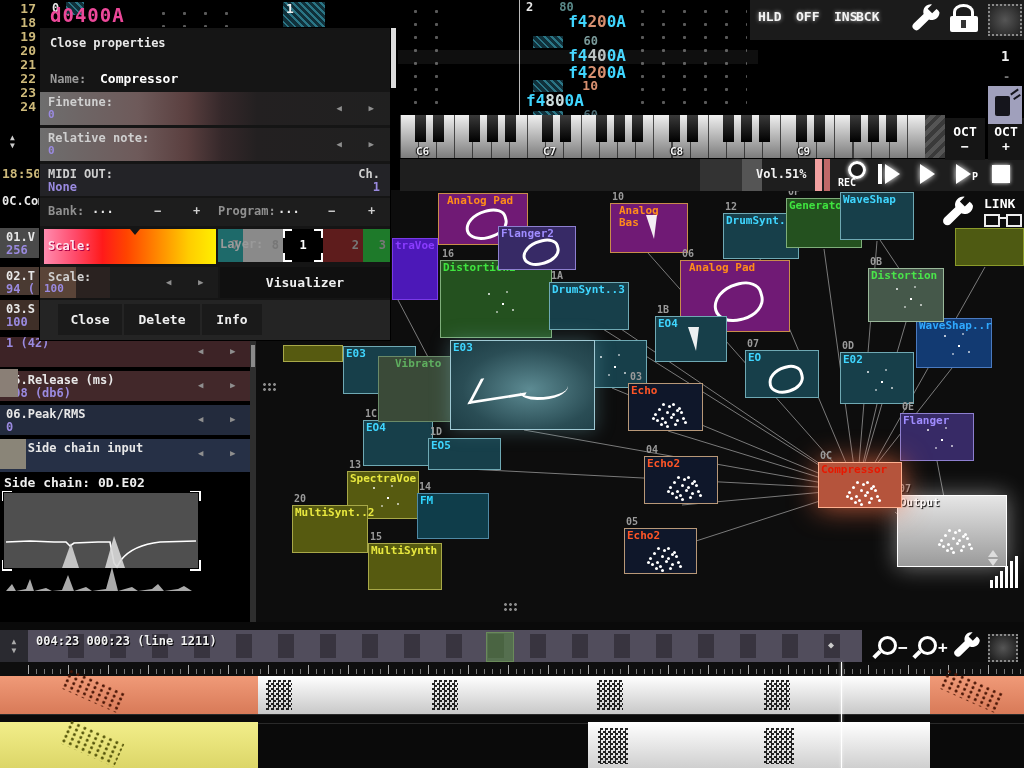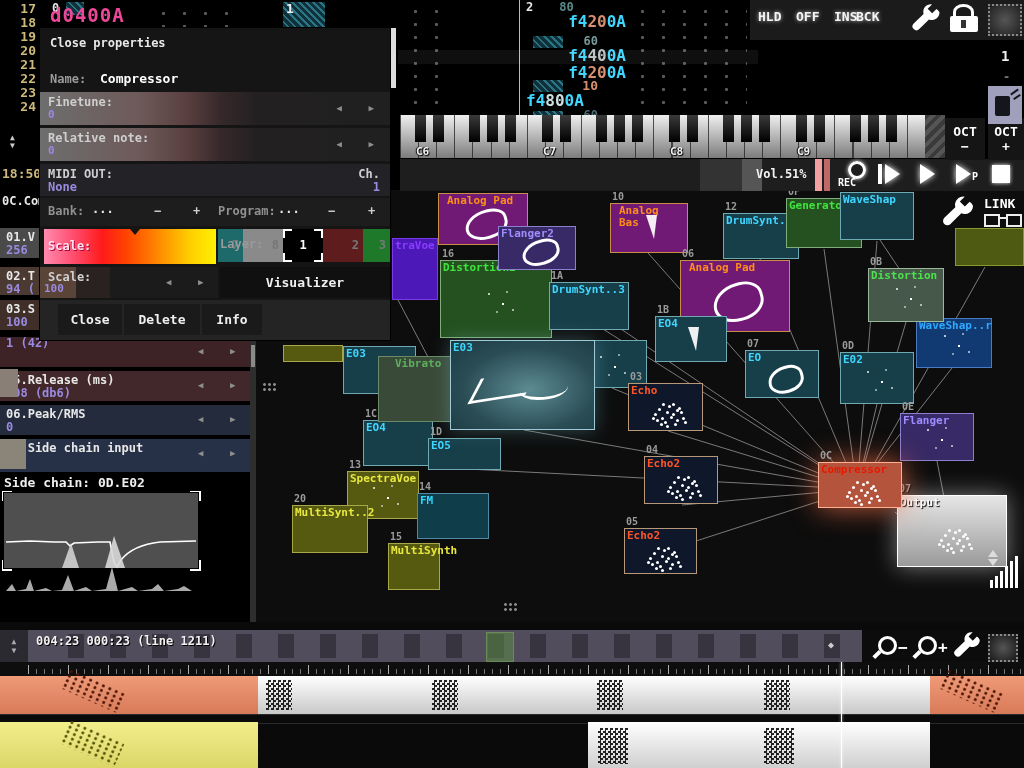--- a/index.html
+++ b/index.html
@@ -135,21 +135,21 @@
   <div class="mod m-teal" style="left:343px;top:346px;width:73px;height:48px;z-index:3"><i class="num"></i><b>E03</b></div>
   <div class="mod m-graygreen" style="left:378px;top:356px;width:80px;height:66px;z-index:4;padding-left:16px"><b>Vibrato</b></div>
   <div class="mod m-tealbig scope" style="left:450px;top:340px;width:145px;height:90px;z-index:5"><b>E03</b></div>
   <div class="mod m-teal dot1" style="left:573px;top:340px;width:74px;height:48px;z-index:3"><b>E02</b></div>
   <div class="mod m-brown cloud" style="left:628px;top:383px;width:75px;height:48px;z-index:3"><i class="num">03</i><b>Echo</b></div>
   <div class="mod m-teal" style="left:363px;top:420px;width:70px;height:46px;z-index:3"><i class="num">1C</i><b>EO4</b></div>
   <div class="mod m-teal" style="left:428px;top:438px;width:73px;height:32px;z-index:4"><i class="num">1D</i><b>EO5</b></div>
   <div class="mod m-olive dot1" style="left:347px;top:471px;width:72px;height:48px;z-index:3"><i class="num">13</i><b>SpectraVoe</b></div>
   <div class="mod m-olive" style="left:292px;top:505px;width:76px;height:48px;z-index:4"><i class="num">20</i><b>MultiSynt..2</b></div>
   <div class="mod m-darkteal" style="left:417px;top:493px;width:72px;height:46px;z-index:4"><i class="num">14</i><b>FM</b></div>
-  <div class="mod m-olive" style="left:388px;top:543px;width:52px;height:47px;z-index:4"><i class="num">15</i><b>MultiSynth</b></div>
+  <div class="mod m-olive" style="left:368px;top:543px;width:74px;height:47px;z-index:4"><i class="num">15</i><b>MultiSynth</b></div>
   <div class="mod m-brown cloud" style="left:644px;top:456px;width:74px;height:48px;z-index:3"><i class="num">04</i><b>Echo2</b></div>
   <div class="mod m-brown cloud" style="left:624px;top:528px;width:73px;height:46px;z-index:3"><i class="num">05</i><b>Echo2</b></div>
   <div class="mod m-red cloud" style="left:818px;top:462px;width:84px;height:46px;z-index:4"><i class="num">0C</i><b>Compressor</b></div>
   <div class="mod m-white cloud" style="left:897px;top:495px;width:110px;height:72px;z-index:3"><i class="num">07</i><b>Output</b></div>
 
   <div class="abs scrolldots" style="left:262px;top:382px"></div>
   <div class="abs scrolldots" style="left:503px;top:602px"></div>
 
   <div class="abs" style="left:986px;top:550px;z-index:3">
     <span class="abs" style="left:2px;top:0;width:0;height:0;border-left:5px solid transparent;border-right:5px solid transparent;border-bottom:7px solid #ddd"></span>

